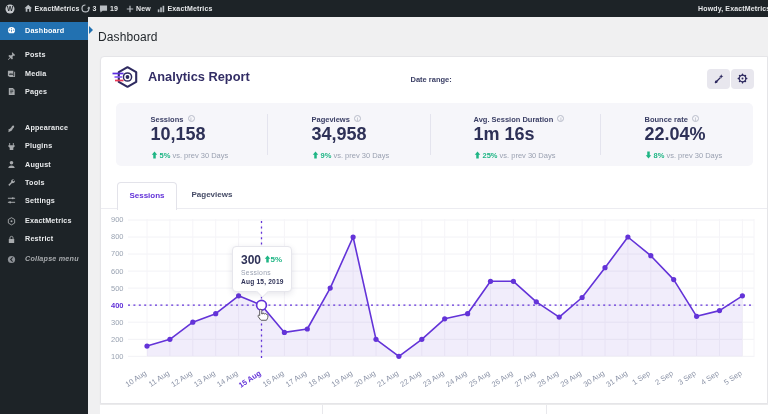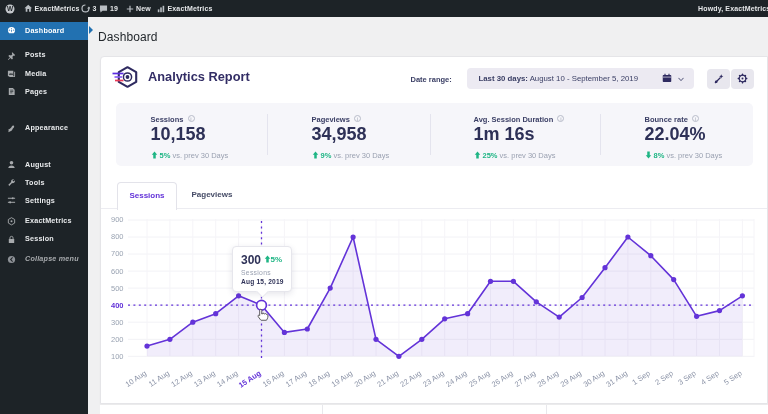--- a/index.html
+++ b/index.html
@@ -111,20 +111,26 @@
       </svg>
       <span class="mi-label">Media</span>
     </div>
     <div class="menu-item" style="top:102.1px">
       <svg class="mi-icon" width="9" height="9" viewBox="0 0 20 20">
         <path d="M3 12c4-1 6-3 8-7 1.5-3 5-2 5 1 0 2-3 3-4 6-1 2.5-3 4-6 4-2 0-3-2-3-4z" fill="#a7aaad"></path>
         <path d="M3 17c2 0 3-1 4-2" stroke="#a7aaad" stroke-width="2" fill="none"></path>
       </svg>
       <span class="mi-label">Appearance</span>
     </div>
+    <div class="menu-item" style="top:120.3px">
+      <svg class="mi-icon" width="9" height="9" viewBox="0 0 20 20">
+        <path d="M7 2v5h6V2h2v5h2v3l-3 3v5h-8v-5L3 10V7h2V2z" fill="#a7aaad"></path>
+      </svg>
+      <span class="mi-label">Plugins</span>
+    </div>
     <div class="menu-item" style="top:138.5px">
       <svg class="mi-icon" width="9" height="9" viewBox="0 0 20 20">
         <circle cx="10" cy="6" r="4" fill="#a7aaad"></circle>
         <path d="M3 18c0-4 3-6 7-6s7 2 7 6z" fill="#a7aaad"></path>
       </svg>
       <span class="mi-label">August</span>
     </div>
     <div class="menu-item" style="top:156.7px">
       <svg class="mi-icon" width="9" height="9" viewBox="0 0 20 20">
         <path d="M16 3a5 5 0 0 0-6.8 6L3 15.2 5 17.5l6.3-6.3A5 5 0 0 0 17.5 5l-3 3-2.4-2.4z" fill="#a7aaad"></path>
@@ -144,21 +150,21 @@
         <path d="M10 1.5 17 5.5 V13.5 L10 17.5 3 13.5 V5.5 Z" fill="none" stroke="#a7aaad" stroke-width="2"></path>
         <circle cx="10" cy="9.5" r="2.2" fill="#a7aaad"></circle>
       </svg>
       <span class="mi-label">ExactMetrics</span>
     </div>
     <div class="menu-item" style="top:213.2px">
       <svg class="mi-icon" width="9" height="9" viewBox="0 0 20 20">
         <rect x="4" y="9" width="12" height="9" rx="1" fill="#a7aaad"></rect>
         <path d="M6.5 9V6.5a3.5 3.5 0 0 1 7 0V9" stroke="#a7aaad" stroke-width="2" fill="none"></path>
       </svg>
-      <span class="mi-label">Session</span>
+      <span class="mi-label">Restrict</span>
     </div>
     <div class="menu-item collapse" style="top:233.3px">
       <svg class="mi-icon" width="9" height="9" viewBox="0 0 20 20">
         <circle cx="10" cy="10" r="8" fill="#8d9196"></circle>
         <path d="M12.5 5.5 8 10l4.5 4.5" stroke="#23282c" stroke-width="2.4" fill="none"></path>
       </svg>
       <span class="mi-label">Collapse menu</span>
     </div>
   </div>
 <div id="content">
@@ -168,28 +174,20 @@
       <div id="em-logo"><svg width="26" height="22" viewBox="0 0 26 22">
 <path d="M15.5 1.2 L24.2 6.1 V15.9 L15.5 20.8 L6.8 15.9 V6.1 Z" fill="none" stroke="#2e2a60" stroke-width="2.1" stroke-linejoin="round"></path>
 <circle cx="15.5" cy="11" r="4.1" fill="none" stroke="#2e2a60" stroke-width="1.5"></circle>
 <circle cx="15.5" cy="11" r="1.9" fill="#2e2a60"></circle>
 <path d="M0.5 7.5 H11.5" stroke="#5b2be0" stroke-width="1.7"></path>
 <path d="M2.5 11 H10" stroke="#8a5cf5" stroke-width="1.7"></path>
 <path d="M3 14.5 H11.5" stroke="#ea3a56" stroke-width="1.7"></path>
 </svg></div>
       <div id="report-title">Analytics Report</div>
       <div id="daterange-label">Date range:</div>
-      <div id="daterange-pill"><b>Last 30 days:</b> August 10 - September 5, 2019<svg style="position:absolute;right:22px;top:5.5px" width="10" height="10" viewBox="0 0 20 20">
-            <path d="M3 4 h14 a1.5 1.5 0 0 1 1.5 1.5 V16.5 A1.5 1.5 0 0 1 17 18 H3 A1.5 1.5 0 0 1 1.5 16.5 V5.5 A1.5 1.5 0 0 1 3 4z" fill="#2e2a60"></path>
-            <path d="M2 8.2 H18" stroke="#eceaf2" stroke-width="1.4"></path>
-            <path d="M6 1.5 V5 M14 1.5 V5" stroke="#2e2a60" stroke-width="2.2"></path>
-          </svg>
-<svg style="position:absolute;right:9.5px;top:9px" width="6" height="4.5" viewBox="0 0 10 7">
-            <path d="M0.8 1.2 L5 5.8 L9.2 1.2" stroke="#3c4066" stroke-width="1.5" fill="none"></path>
-          </svg></div>
       <div id="btn-wand">
           <svg style="position:absolute;left:6px;top:4px" width="12" height="12" viewBox="0 0 24 24">
             <path d="M4 20 L15 9" stroke="#2e2a60" stroke-width="2.6"></path>
             <path d="M16.5 2.5 l1.2 3 3 1.2 -3 1.2 -1.2 3 -1.2-3 -3-1.2 3-1.2z" fill="#2e2a60"></path>
             <circle cx="6.5" cy="17.5" r="2.6" fill="#2e2a60"></circle>
           </svg>
         </div>
       <div id="btn-gear">
           <svg style="position:absolute;left:6px;top:4px" width="11" height="11" viewBox="0 0 24 24">
             <rect x="10.6" y="1.2" width="2.8" height="4.2" rx="1.2" fill="#2e2a60" transform="rotate(0 12 12)"></rect>

